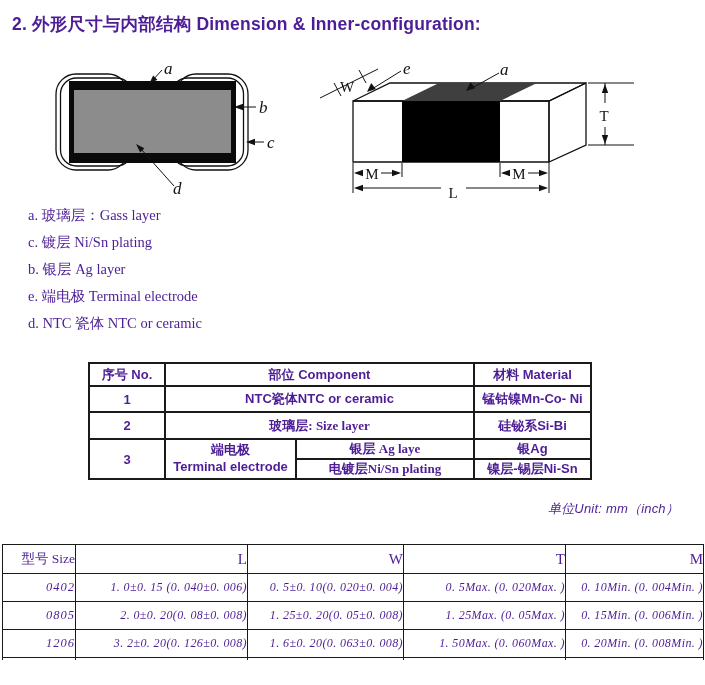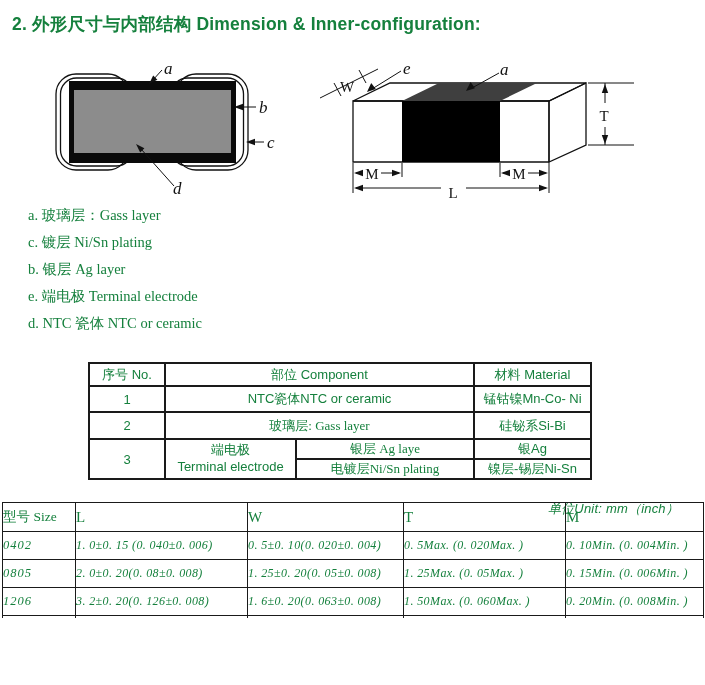--- a/index.html
+++ b/index.html
@@ -1,38 +1,38 @@
 <!DOCTYPE html>
 <html><head>
 <meta charset="utf-8">
 <style>
   html,body{margin:0;padding:0;background:#fff;}
   .page{position:relative;width:705px;height:685px;background:#fff;overflow:hidden;
-        font-family:"Liberation Sans",sans-serif;color:#15803d;}
+        font-family:"Liberation Sans",sans-serif;color:#4c1d95;}
   .title{position:absolute;left:12px;top:12px;font-size:17.5px;font-weight:bold;
          letter-spacing:.2px;white-space:nowrap;}
   .diag-left{position:absolute;left:40px;top:58px;width:260px;height:142px;}
   .diag-right{position:absolute;left:315px;top:58px;width:330px;height:145px;}
   .legend{position:absolute;left:28px;top:202px;list-style:none;margin:0;padding:0;
           font-family:"Liberation Serif",serif;font-size:14.5px;}
   .legend li{height:27px;line-height:27px;white-space:nowrap;}
   table{border-collapse:collapse;table-layout:fixed;}
   
   .comp-table{position:absolute;left:88px;top:362px;font-size:13px;text-align:center;}
-  .comp-table th,.comp-table td{border:2px solid #1a1a1a;padding:0 2px;font-weight:normal;
+  .comp-table th,.comp-table td{border:2px solid #1a1a1a;padding:0 2px;font-weight:bold;
         vertical-align:middle;overflow:hidden;white-space:nowrap;}
   .comp-table .hrow th{height:21px;}
   .comp-table .r1 td{height:24px;}
   .comp-table .r2 td{height:25px;}
   .comp-table .r3 td{height:18px;}
   .comp-table .two-line{white-space:pre-line;line-height:1.3;}
   .comp-table .serifcell{font-family:"Liberation Serif",serif;}
   
-  .dim-table{position:absolute;left:2px;top:502px;font-family:"Liberation Serif",serif;
-        text-align:left;}
+  .dim-table{position:absolute;left:2px;top:544px;font-family:"Liberation Serif",serif;
+        text-align:right;}
   .dim-table th,.dim-table td{border:1.5px solid #1a1a1a;padding:0;font-weight:normal;
         overflow:hidden;white-space:nowrap;}
   .dim-table th{height:28px;font-size:15px;}
   .dim-table th.size-h{font-size:13.5px;}
   .dim-table td{height:27px;font-size:12px;letter-spacing:.4px;font-style:italic;}
   .dim-table td.size-c{font-size:12.5px;letter-spacing:1px;}
   .dim-table tr.partial td{height:2px;border-bottom:0;}
   .unit-note{position:absolute;right:26px;top:500px;font-size:13px;letter-spacing:.2px;font-style:italic;}
   
   svg line,svg rect,svg polygon,svg path{vector-effect:non-scaling-stroke;}
@@ -150,21 +150,21 @@
       <th colspan="2">部位 Component</th>
       <th>材料 Material</th>
     </tr>
     <tr class="r1">
       <td>1</td>
       <td colspan="2">NTC瓷体NTC or ceramic</td>
       <td>锰钴镍Mn-Co- Ni</td>
     </tr>
     <tr class="r2">
       <td>2</td>
-      <td colspan="2" class="serifcell">玻璃层: Gass layer</td>
+      <td colspan="2" class="serifcell">玻璃层: Size layer</td>
       <td>硅铋系Si-Bi</td>
     </tr>
     <tr class="r3">
       <td rowspan="2">3</td>
       <td rowspan="2" class="two-line">端电极
 Terminal electrode</td>
       <td class="serifcell">银层 Ag laye</td>
       <td>银Ag</td>
     </tr>
     <tr class="r3">

